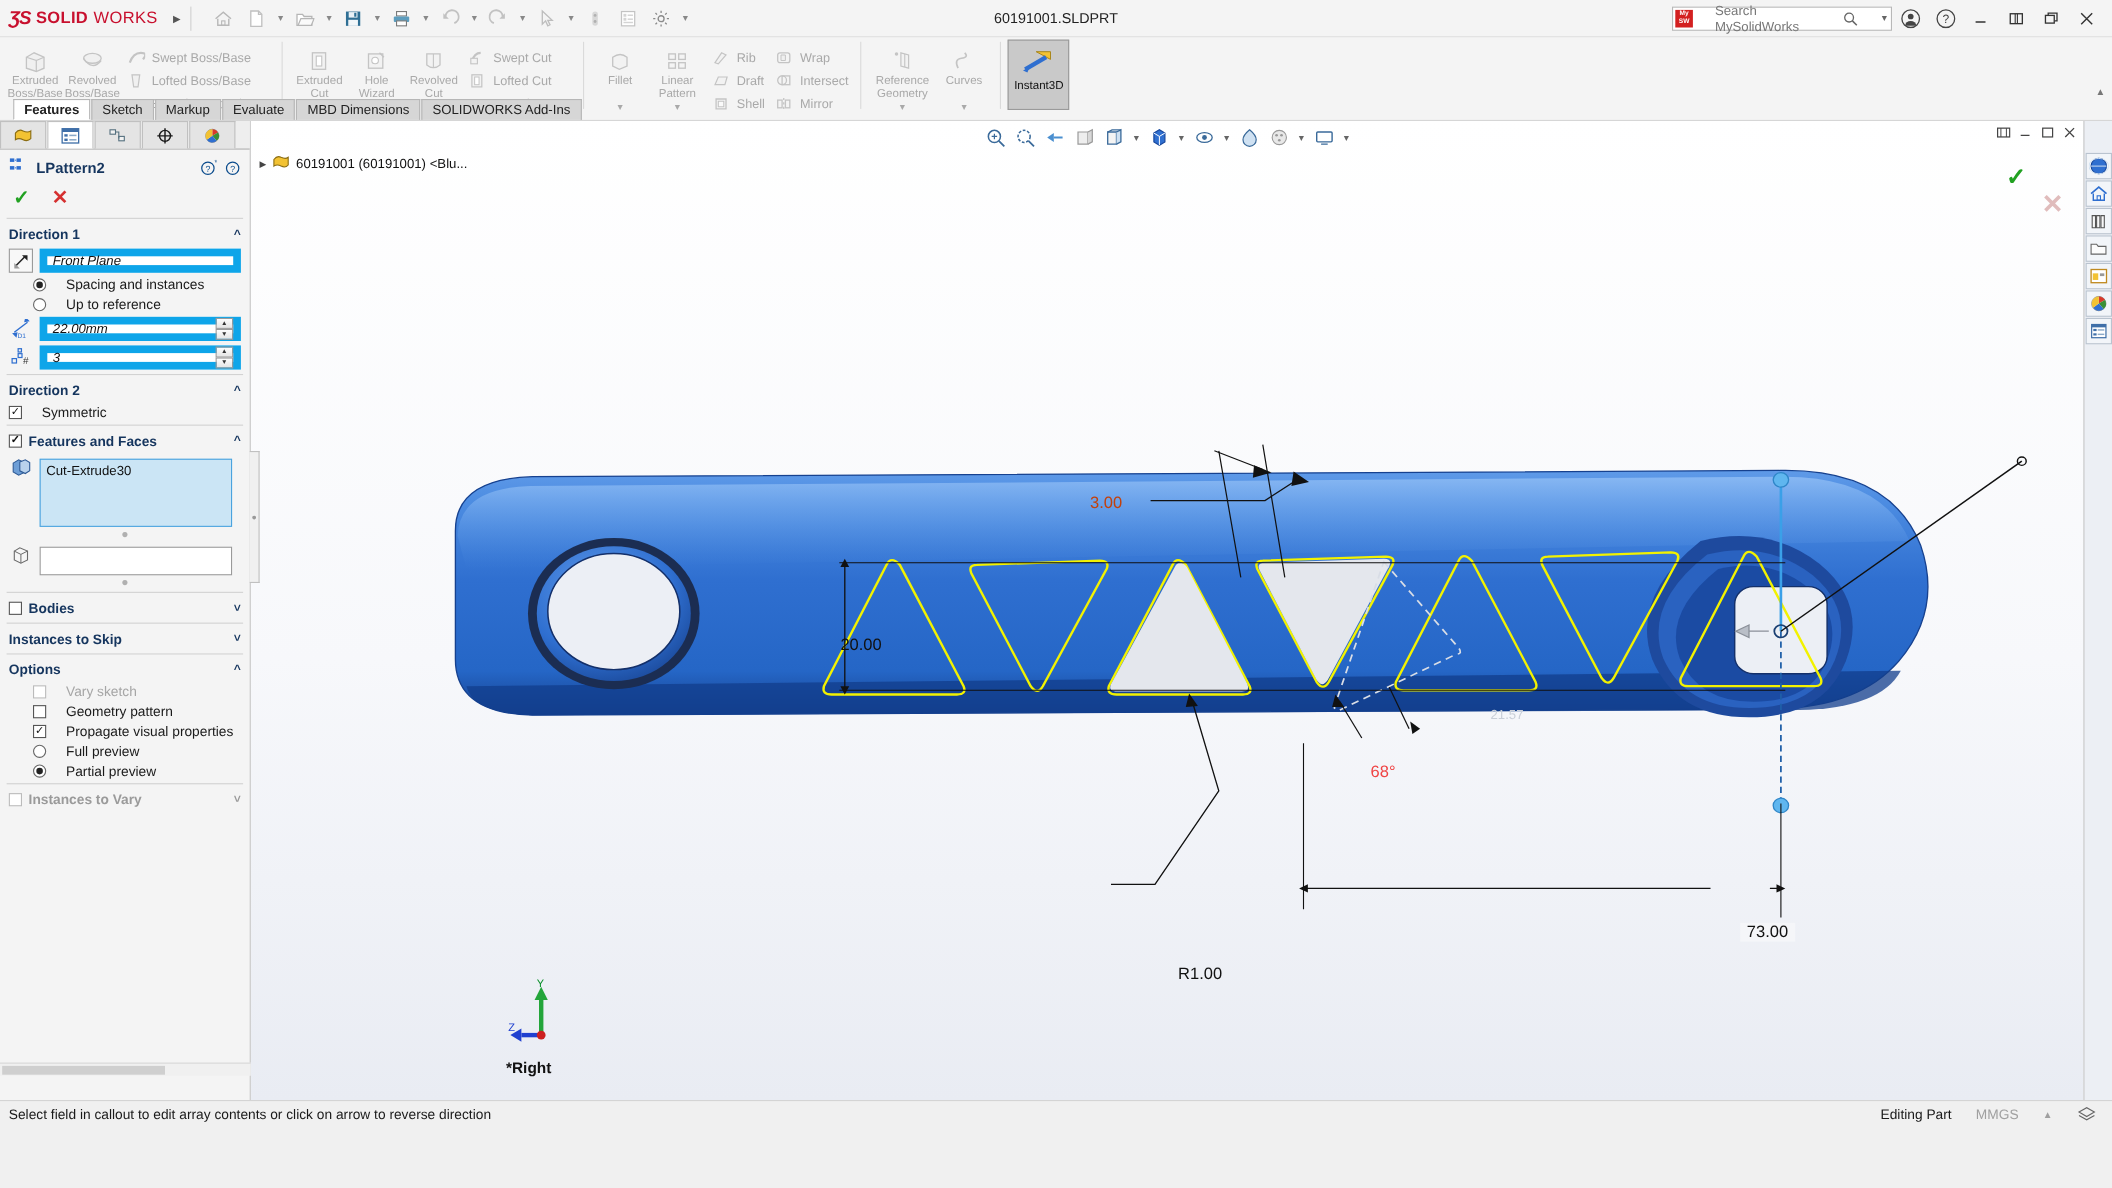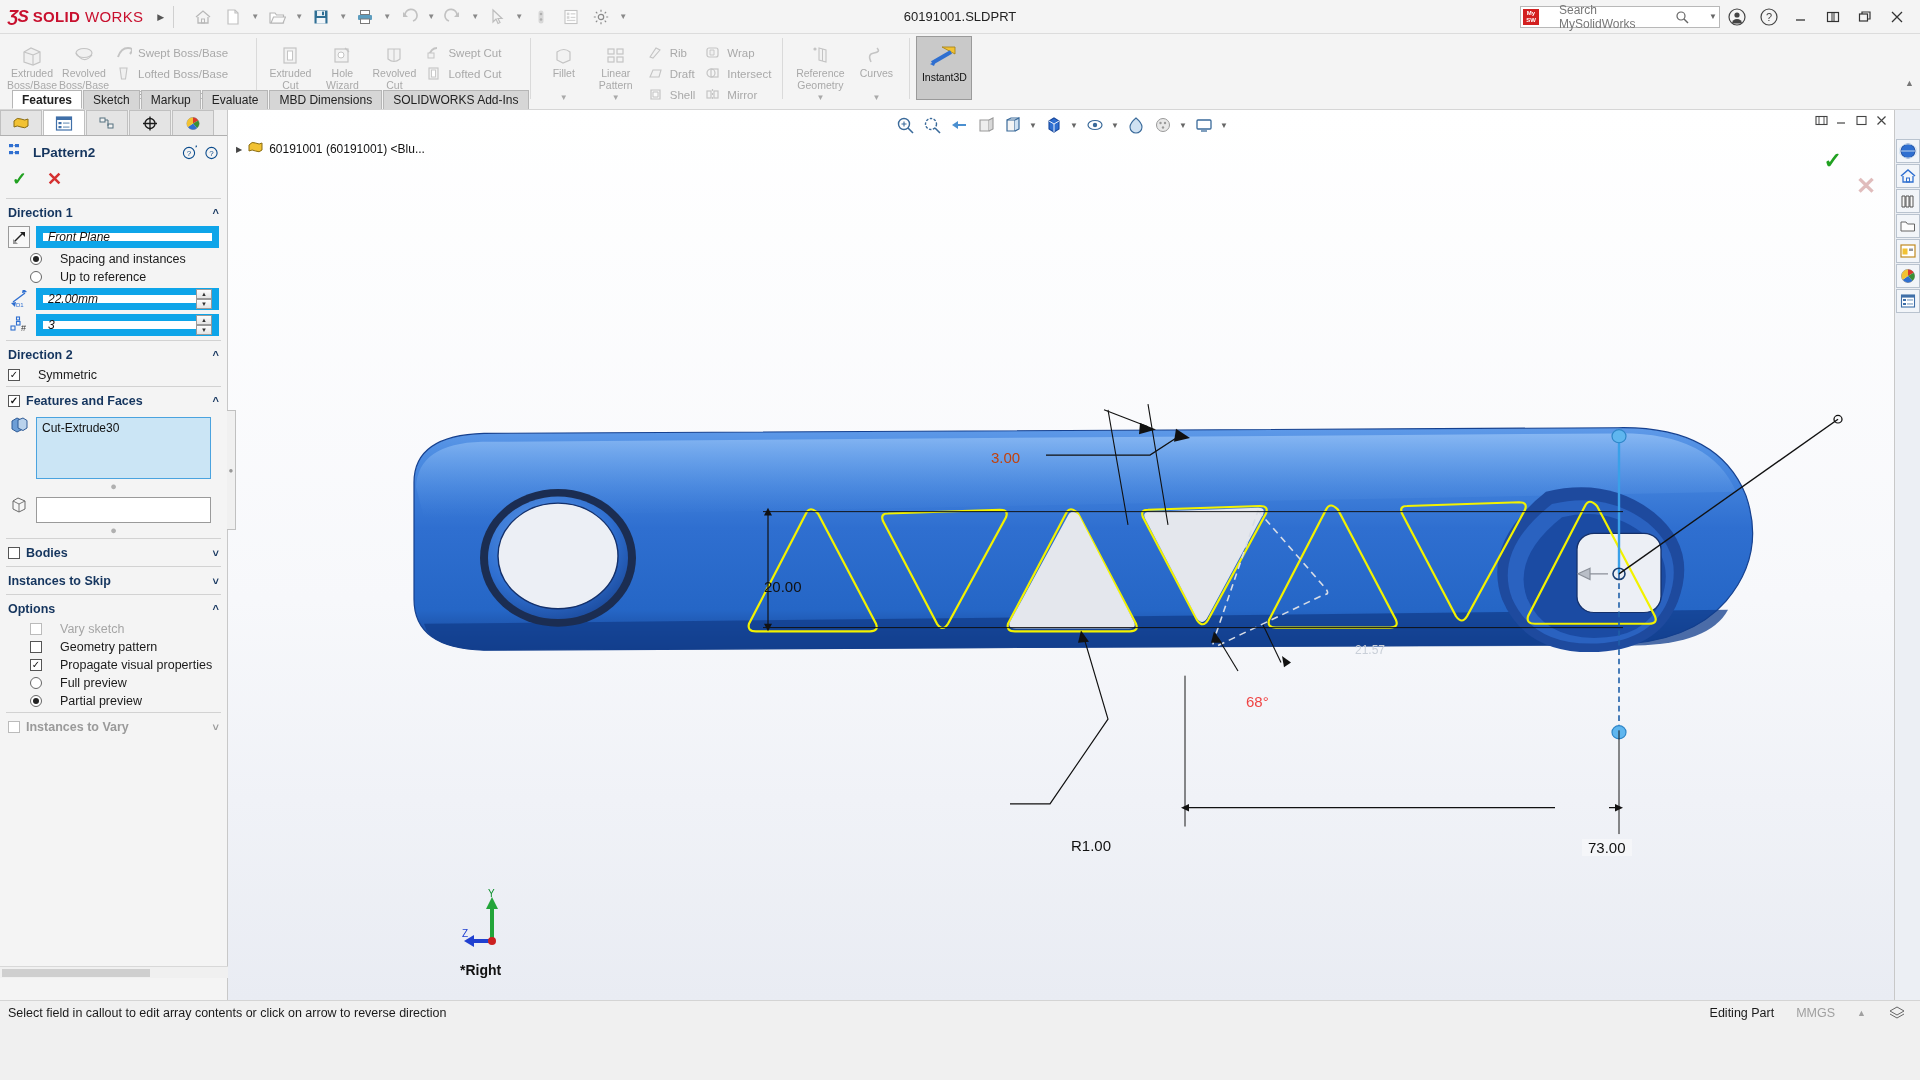--- a/index.html
+++ b/index.html
@@ -1042,21 +1042,21 @@
         <g>
           <line x1="1391" y1="492" x2="1610" y2="328" stroke="#111" stroke-width="1.4"></line>
           <circle cx="1610" cy="328" r="4" fill="none" stroke="#111" stroke-width="1.3"></circle>
         </g>
       </svg>
 
       <div style="position:absolute;left:763px;top:339px;font-size:15px;color:#c2410c;">3.00</div>
       <div style="position:absolute;left:536px;top:468px;font-size:15px;color:#111;">20.00</div>
       <div style="position:absolute;left:1018px;top:561px;font-size:15px;color:#ef4444;margin-top:22px;">68°</div>
       <div style="position:absolute;left:1127px;top:533px;font-size:12px;color:#c9cfd8;">21.57</div>
-      <div style="position:absolute;left:843px;top:727px;font-size:15px;color:#111;text-align:right;">R1.00</div>
+      <div style="position:absolute;left:843px;top:767px;font-size:15px;color:#111;text-align:right;">R1.00</div>
       <div style="position:absolute;left:1354px;top:729px;font-size:15px;color:#111;background:linear-gradient(#f5f6f9,#f5f6f9);padding:0 6px;">73.00</div>
 
       <div class="triad">
         <svg width="60" height="62" viewBox="0 0 60 62">
           <text x="28" y="10" font-size="10" fill="#0a8f2a" font-family="Liberation Sans">Y</text>
           <path d="M32 54 L32 20" stroke="#23a53a" stroke-width="4"></path>
           <path d="M26 22 L32 10 L38 22 z" fill="#23a53a"></path>
           <text x="2" y="50" font-size="10" fill="#2040d0" font-family="Liberation Sans">Z</text>
           <path d="M32 54 L14 54" stroke="#2040d0" stroke-width="4"></path>
           <path d="M14 48 L4 54 L14 60 z" fill="#2040d0"></path>

